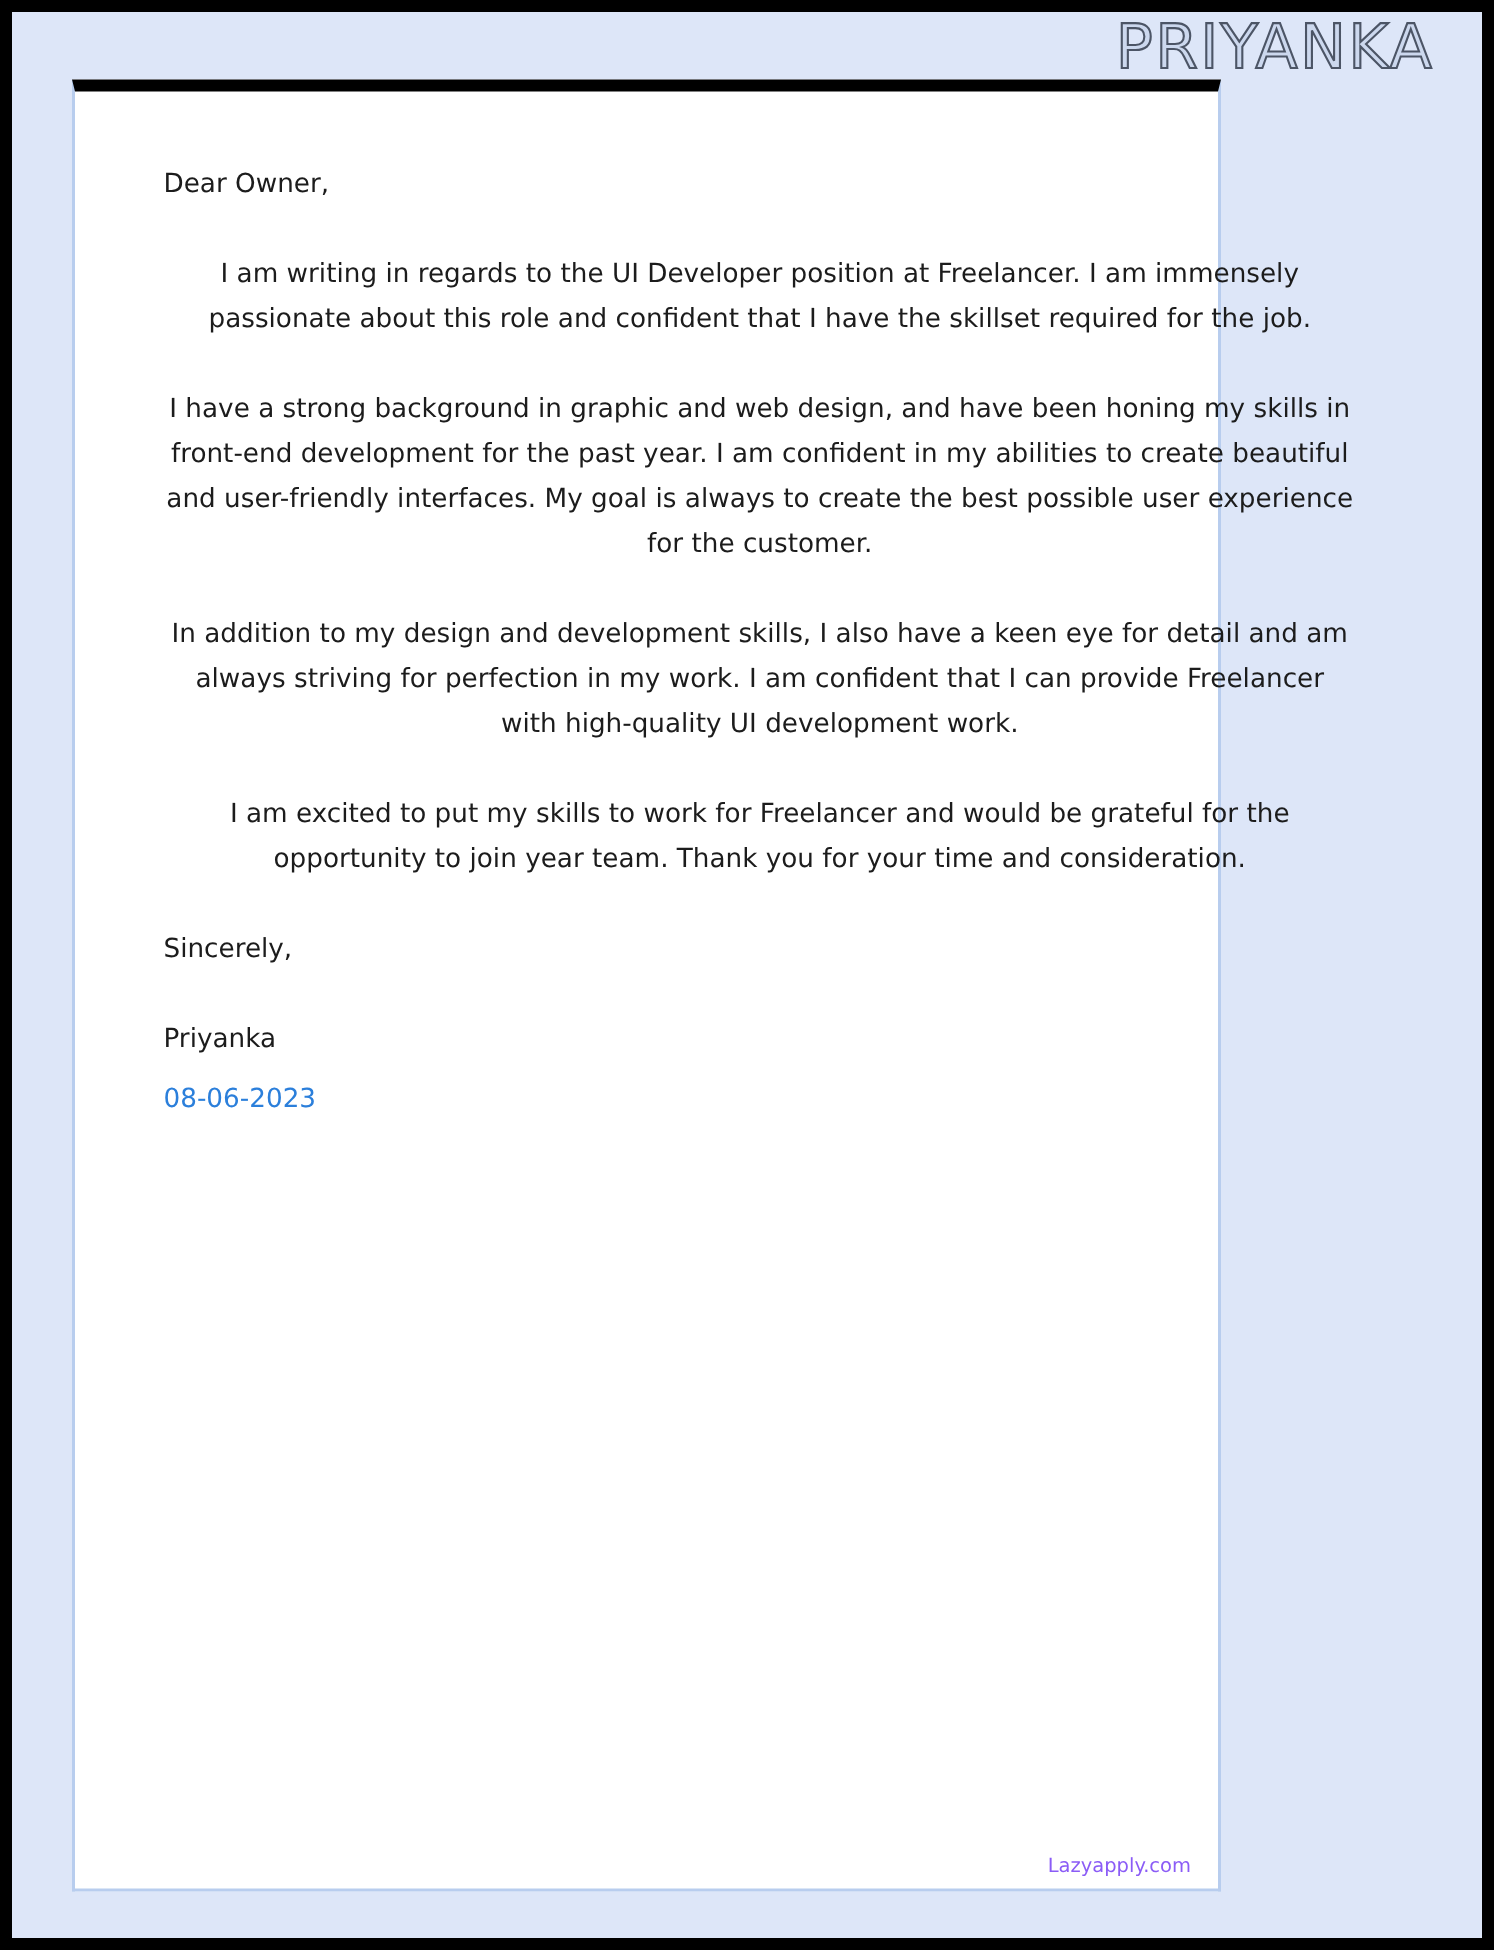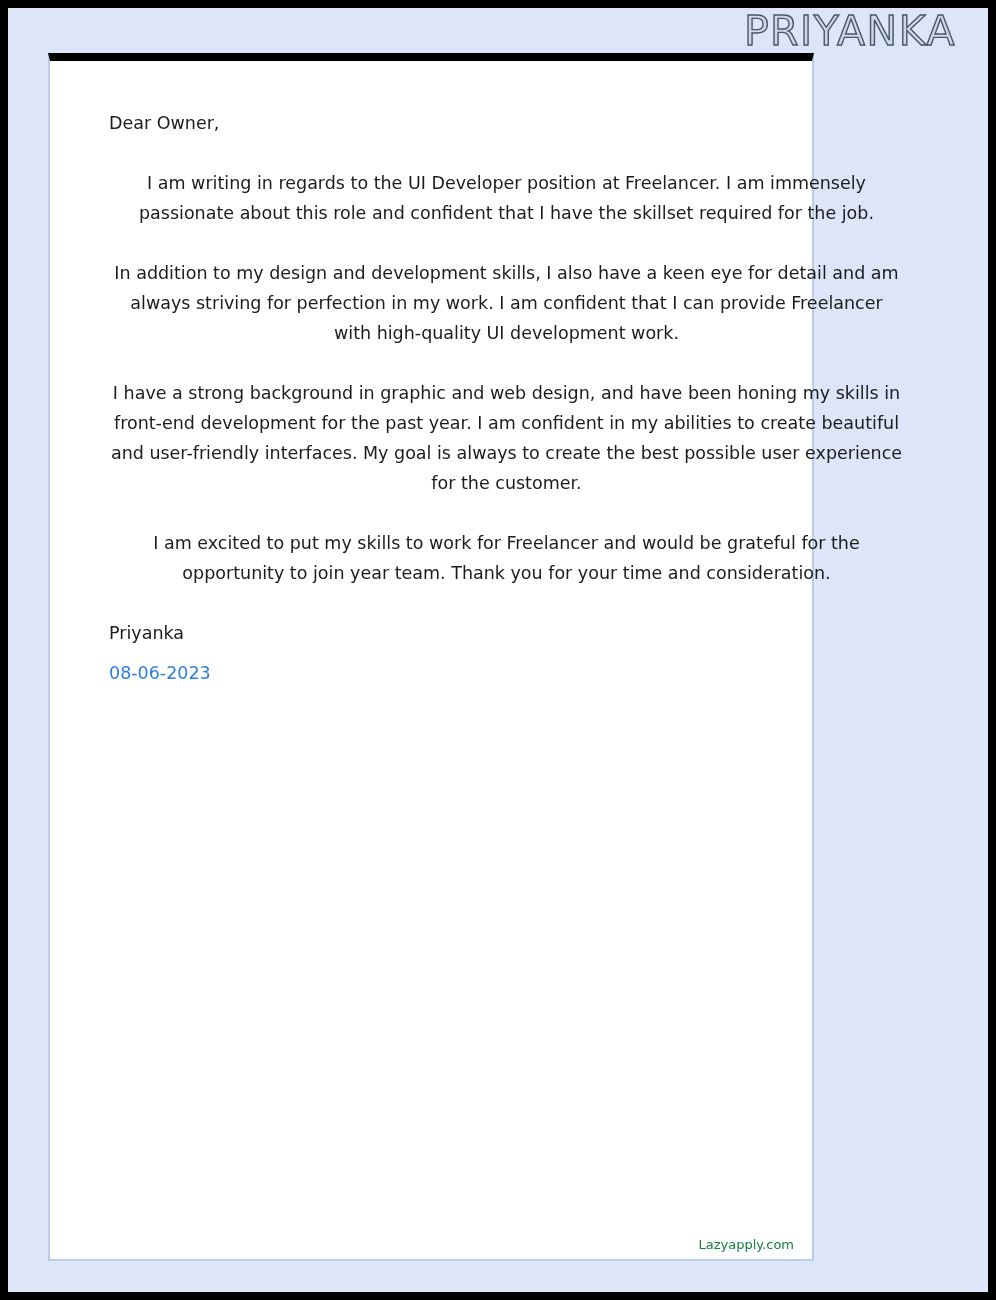--- a/index.html
+++ b/index.html
@@ -101,47 +101,48 @@
   }
 
   
   .footer-mark {
     position: absolute;
     right: 18px;
     bottom: 6px;
     font-family: "DejaVu Sans", sans-serif;
     font-size: 13px;
     line-height: 16px;
-    color: #15803d;
+    color: #8b5cf6;
     white-space: nowrap;
   }
 </style>
 </head>
 <body>
 
 <div class="page-frame">
 
   <div class="name-banner">
     <div class="name-text">PRIYANKA</div>
   </div>
 
   <div class="letter-sheet">
 
     <div class="letter-body">
 
       <p class="salutation">Dear Owner,</p>
 
       <p class="para">I am writing in regards to the UI Developer position at Freelancer. I am immensely passionate about this role and confident that I have the skillset required for the job.</p>
 
+      <p class="para">I have a strong background in graphic and web design, and have been honing my skills in front-end development for the past year. I am confident in my abilities to create beautiful and user-friendly interfaces. My goal is always to create the best possible user experience for the customer.</p>
+
       <p class="para">In addition to my design and development skills, I also have a keen eye for detail and am always striving for perfection in my work. I am confident that I can provide Freelancer with high-quality UI development work.</p>
-
-      <p class="para">I have a strong background in graphic and web design, and have been honing my skills in front-end development for the past year. I am confident in my abilities to create beautiful and user-friendly interfaces. My goal is always to create the best possible user experience for the customer.</p>
 
       <p class="para">I am excited to put my skills to work for Freelancer and would be grateful for the opportunity to join year team. Thank you for your time and consideration.</p>
 
+      <p class="closing">Sincerely,</p>
 
       <p class="signature-name">Priyanka</p>
 
       <p class="signature-date">08-06-2023</p>
 
     </div>
 
     <div class="footer-mark">Lazyapply.com</div>
 
   </div>

